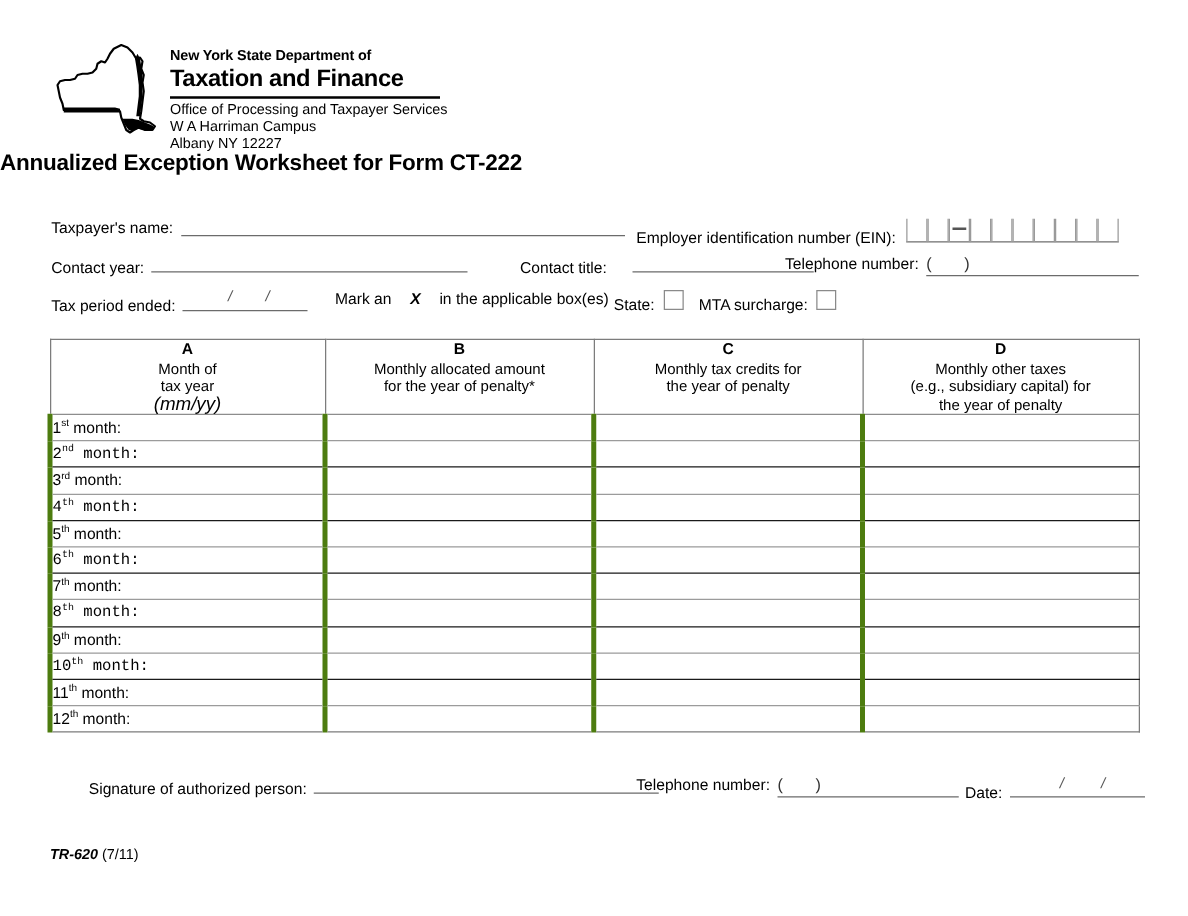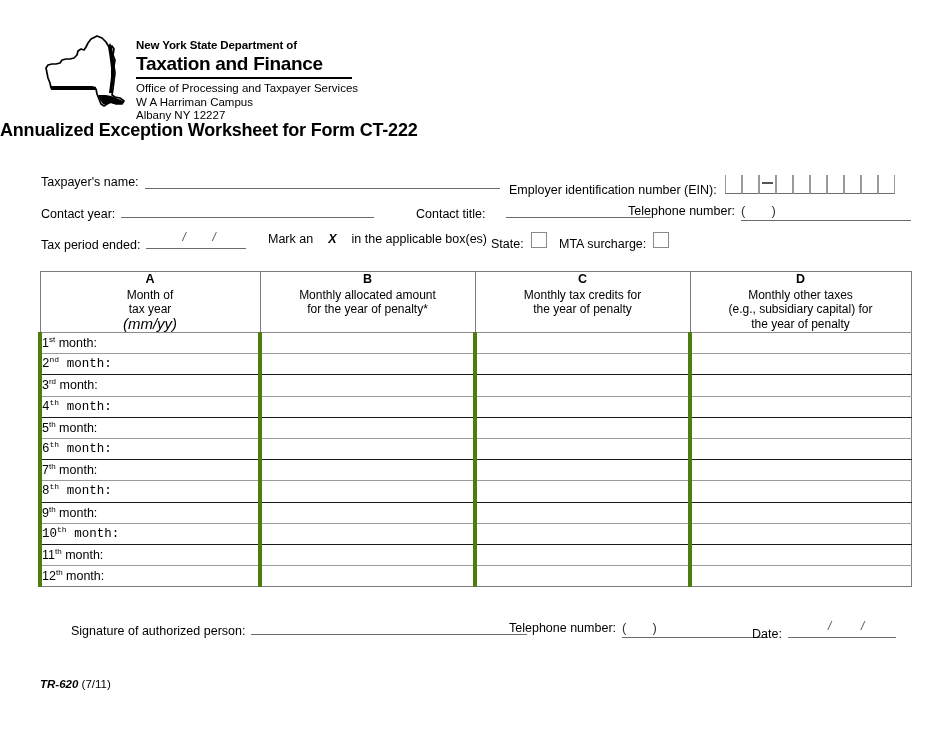--- a/index.html
+++ b/index.html
@@ -439,21 +439,21 @@
   </div>
 
   <div class="field-row" style="left:509px; top:621px;">
     <span class="lbl">Telephone number:</span>
     <span class="phone-field" style="width:145px;">
       <span class="paren">(</span>
       <span class="paren close">)</span>
     </span>
   </div>
 
-  <div class="field-row" style="left:752px; top:621px;justify-content:center;">
+  <div class="field-row" style="left:772px; top:621px;justify-content:center;">
     <span class="lbl">Date:</span>
     <span class="date-field" style="width:108px;">
       <span class="slash" style="left:40px;">/</span>
       <span class="slash" style="left:73px;">/</span>
     </span>
   </div>
 
   <div class="footer-code">
     <b>TR-620</b>
     <span>(7/11)</span>

